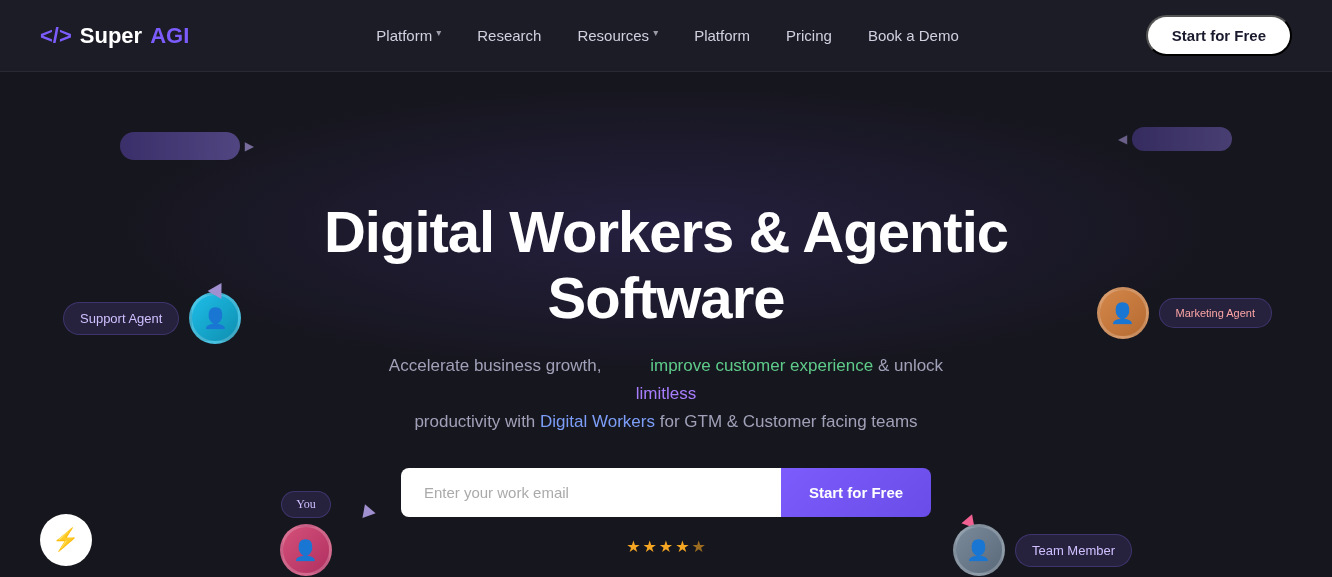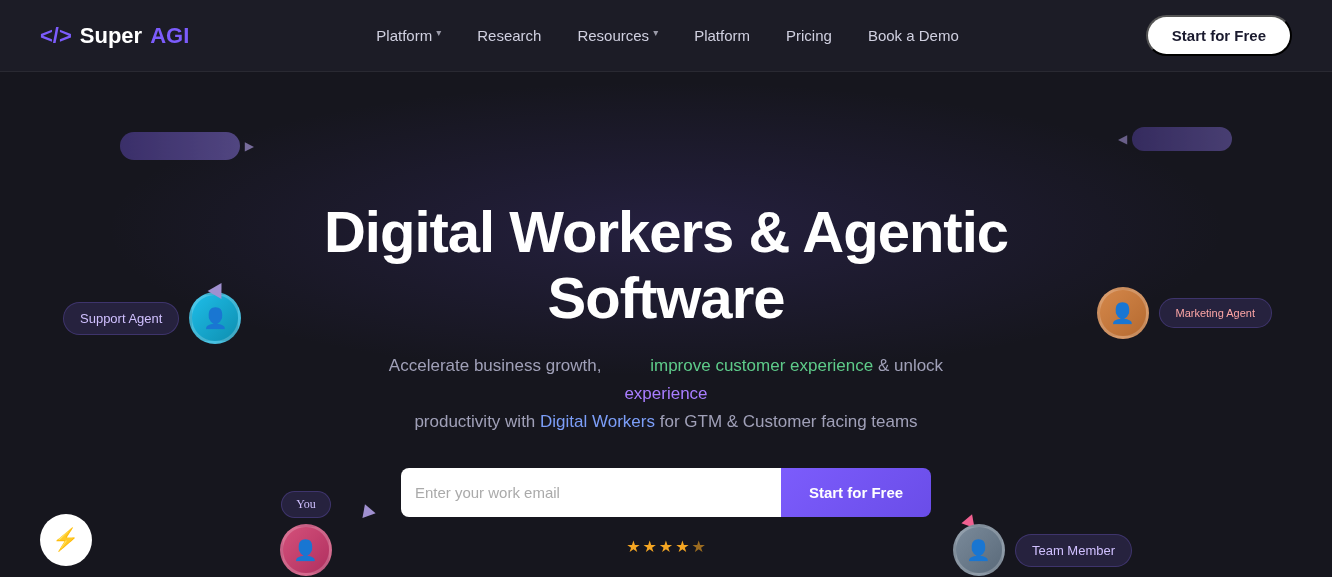--- a/index.html
+++ b/index.html
@@ -174,21 +174,21 @@
       display: flex;
       justify-content: center;
       gap: 0;
       margin-bottom: 20px;
       position: relative;
       z-index: 1;
     }
 
     .email-input {
       width: 380px;
-      padding: 14px 12px;
+      padding: 14px 21px;
       border: 2px solid rgba(255,255,255,0.15);
       border-right: none;
       border-radius: 8px 0 0 8px;
       background: #fff;
       color: #999;
       font-size: 15px;
       outline: none;
     }
 
     .email-input::placeholder { color: #aaa; }
@@ -436,21 +436,21 @@
 
   <div class="deco-top-left"></div>
   <div class="deco-top-right"></div>
 
   <h1 class="hero-title">
     <br>
     <span>Digital Workers &amp; Agentic Software</span>
   </h1>
 
   <p class="hero-subtitle">
-    Accelerate business growth, <span class="highlight-green">improve customer experience</span> &amp; unlock <span class="highlight-purple">experience</span><br>
+    Accelerate business growth, <span class="highlight-green">improve customer experience</span> &amp; unlock <span class="highlight-purple">limitless</span><br>
     productivity with <span class="highlight-blue">Digital Workers</span> for GTM &amp; Customer facing teams
   </p>
 
   <div class="email-form">
     <input class="email-input" type="email" placeholder="Enter your work email" style="">
     <button class="start-free-btn">Start for Free</button>
   </div>
 
   <div class="trust-row">
 

